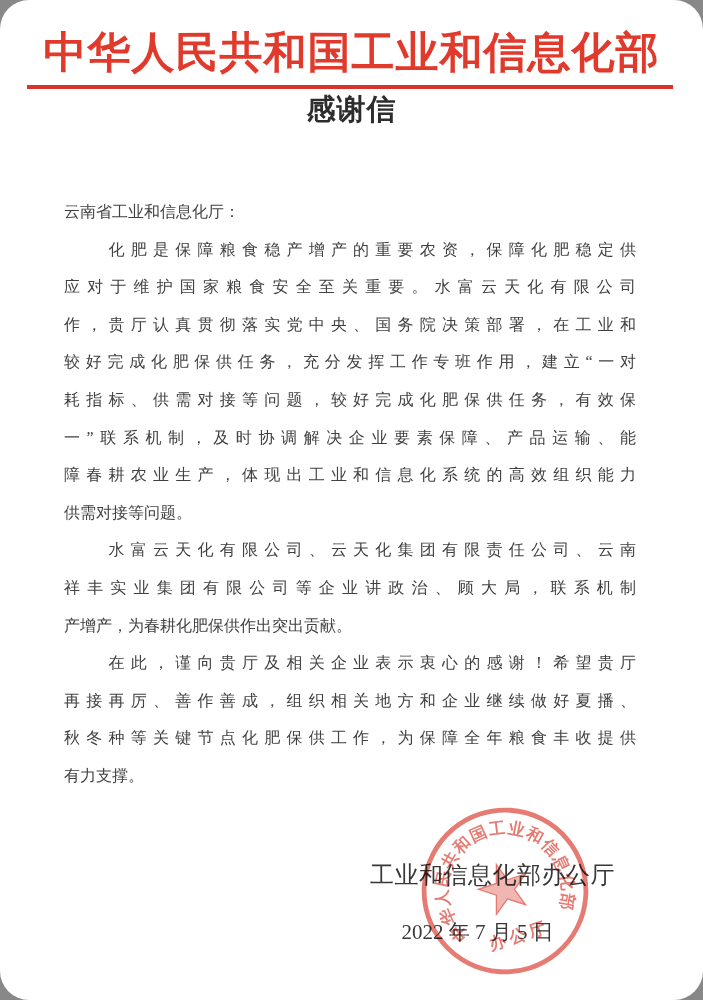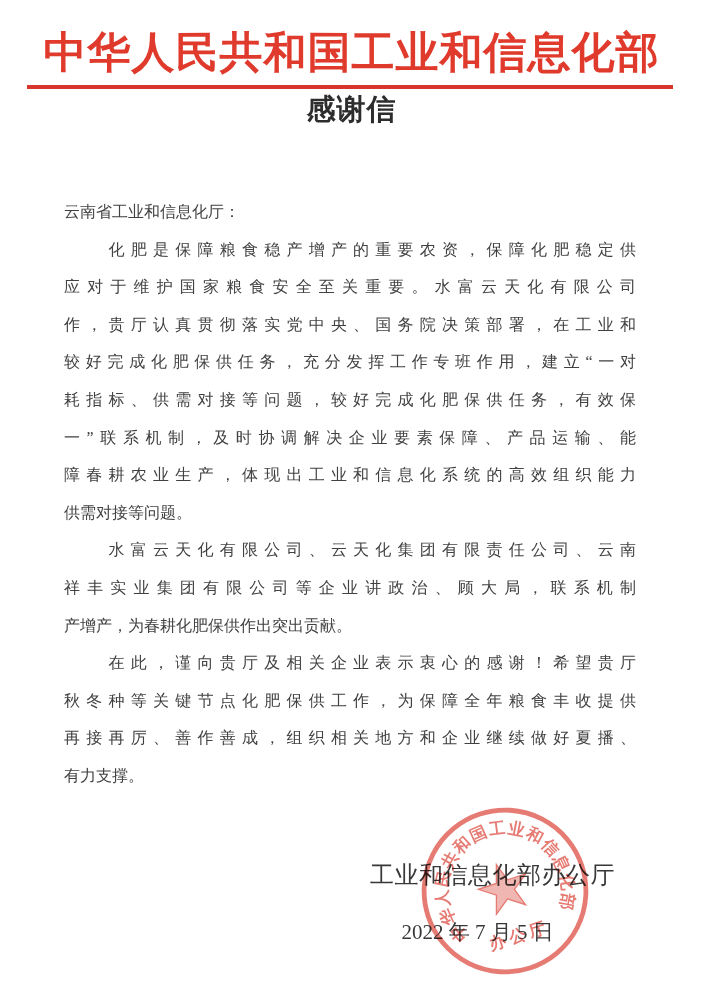--- a/index.html
+++ b/index.html
@@ -3,20 +3,21 @@
 <meta charset="utf-8">
 <style>
   html,body{margin:0;padding:0;background:#888;}
   .page{
     position:relative;
     width:703px;height:1000px;
     background:#ffffff;
     margin:0 auto;
     overflow:hidden;
     font-family:"Liberation Serif","DejaVu Serif",serif;
+    border-radius:29px;
   }
   
   .masthead{
     position:absolute;top:24px;left:0;width:100%;
     text-align:center;
     font-size:43px;font-weight:700;
     color:#e03a2c;
     letter-spacing:1px;
     white-space:nowrap;
   }
@@ -86,22 +87,22 @@
     <div class="line fill">作，贵厅认真贯彻落实党中央、国务院决策部署，在工业和</div>
     <div class="line fill">较好完成化肥保供任务，充分发挥工作专班作用，建立“一对</div>
     <div class="line fill">耗指标、供需对接等问题，较好完成化肥保供任务，有效保</div>
     <div class="line fill">一”联系机制，及时协调解决企业要素保障、产品运输、能</div>
     <div class="line fill">障春耕农业生产，体现出工业和信息化系统的高效组织能力</div>
     <div class="line">供需对接等问题。</div>
     <div class="line fill">　　水富云天化有限公司、云天化集团有限责任公司、云南</div>
     <div class="line fill">祥丰实业集团有限公司等企业讲政治、顾大局，联系机制</div>
     <div class="line">产增产，为春耕化肥保供作出突出贡献。</div>
     <div class="line fill">　　在此，谨向贵厅及相关企业表示衷心的感谢！希望贵厅</div>
+    <div class="line fill">再接再厉、善作善成，组织相关地方和企业继续做好夏播、</div>
     <div class="line fill">秋冬种等关键节点化肥保供工作，为保障全年粮食丰收提供</div>
-    <div class="line fill">再接再厉、善作善成，组织相关地方和企业继续做好夏播、</div>
     <div class="line">有力支撑。</div>
   </div>
 
   <div class="signature">
     <div class="sig-office">工业和信息化部办公厅</div>
     <div class="sig-date">2022 年 7 月 5 日</div>
   </div>
 
   <div class="seal">
     <svg viewBox="0 0 200 200" xmlns="http://www.w3.org/2000/svg">

